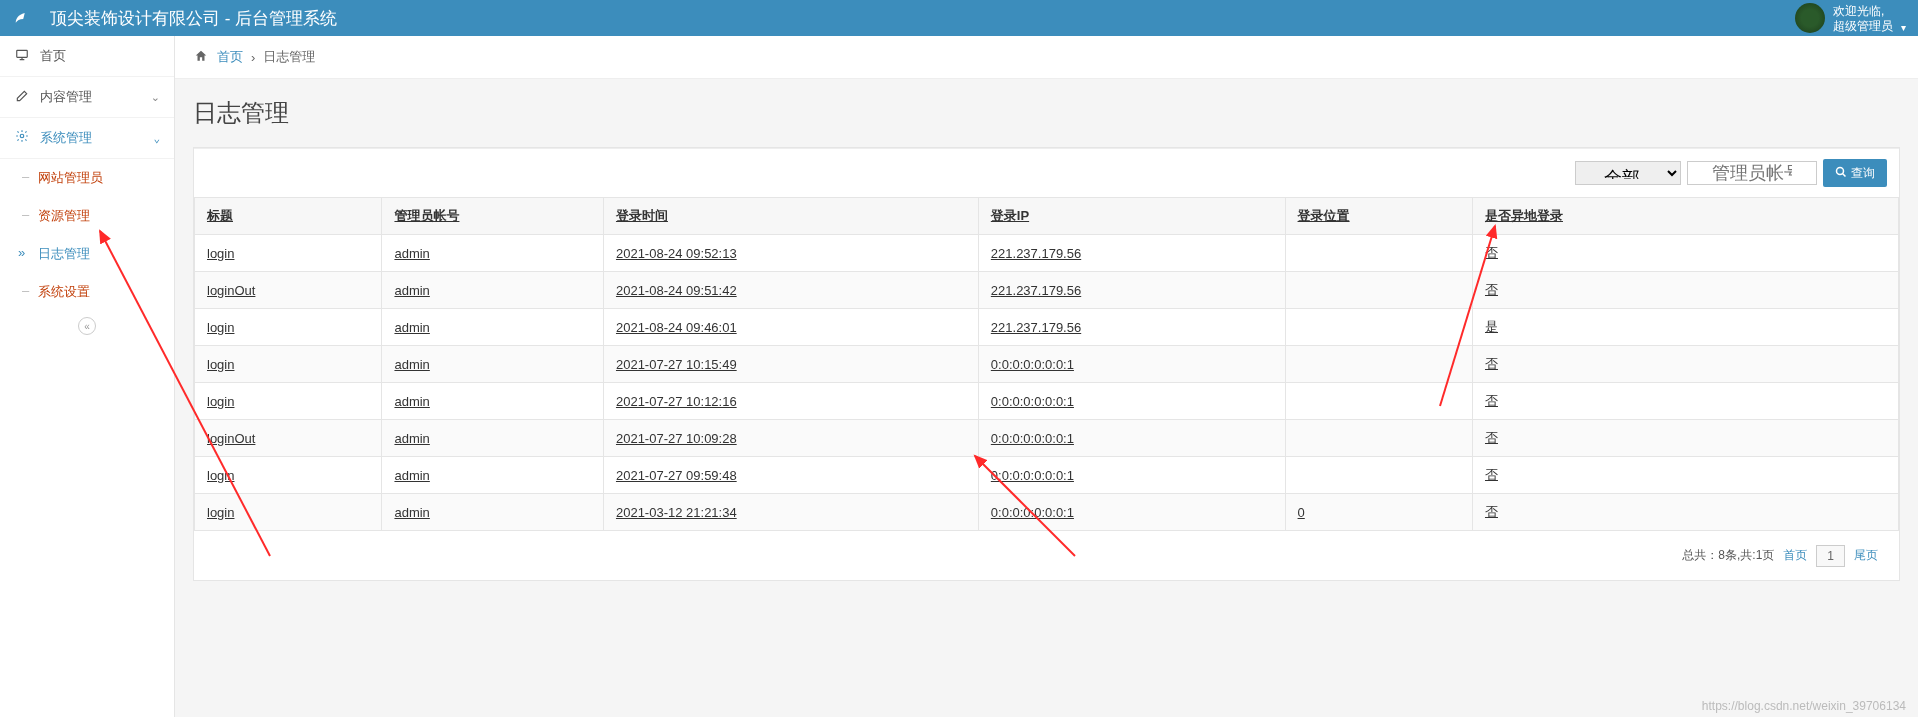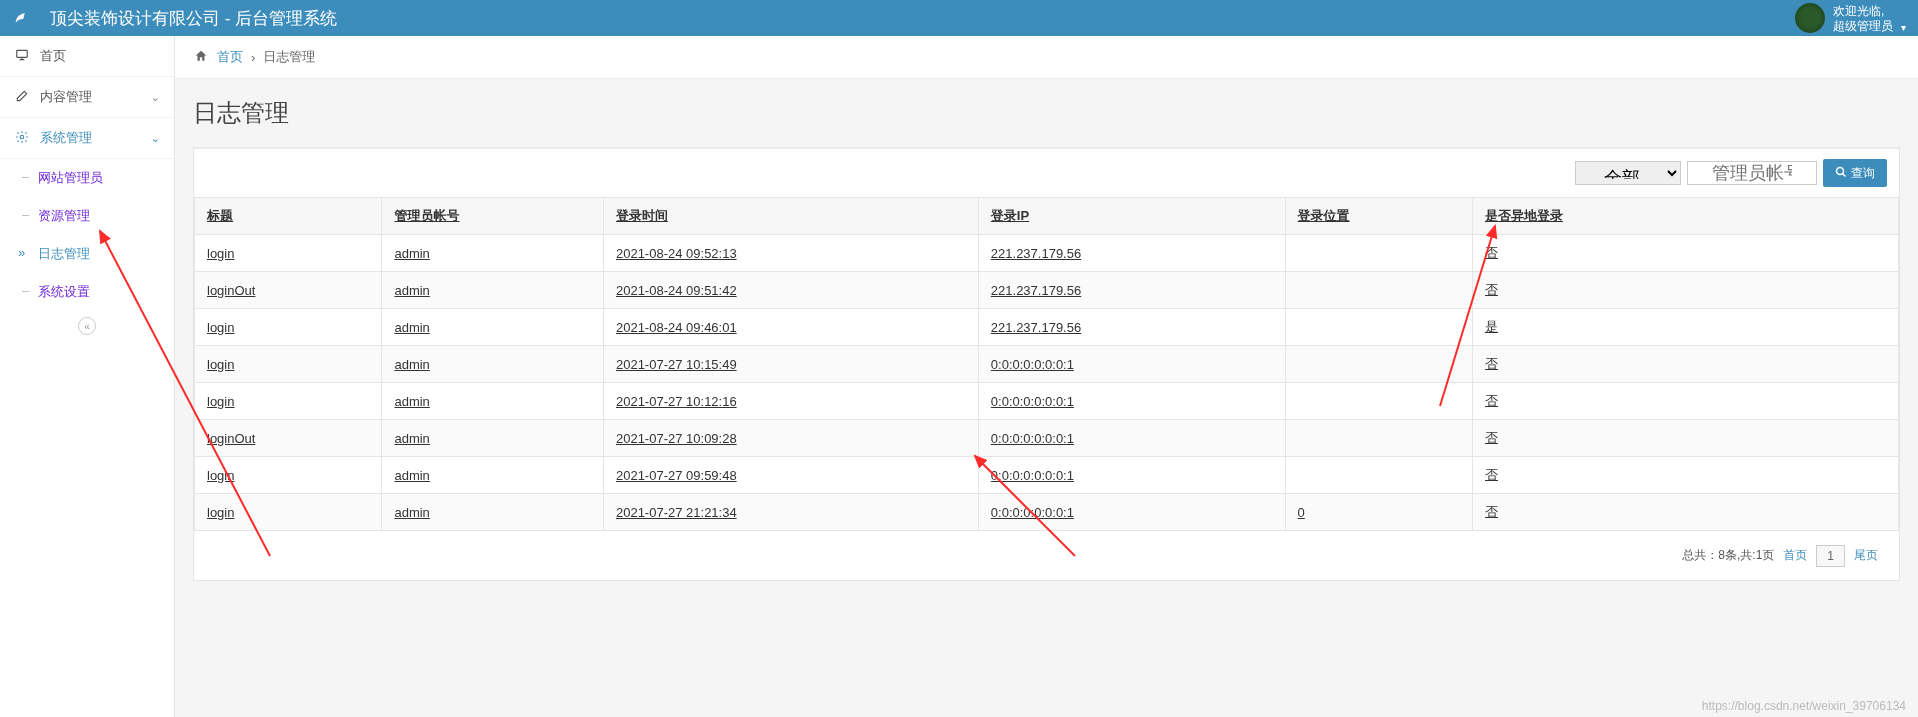--- a/index.html
+++ b/index.html
@@ -7,24 +7,24 @@
     
     .topbar { background: #3c8dbc; color: #fff; height: 36px; display: flex; align-items: center; padding: 0 12px; justify-content: space-between; }
     .topbar-left { display: flex; align-items: center; gap: 22px; font-size: 17px; font-weight: 400; }
     .topbar-right { display: flex; align-items: flex-end; gap: 8px; }
     .avatar { width: 30px; height: 30px; border-radius: 50%; background: radial-gradient(circle, #2a5a2a 40%, #1a3a1a 100%); }
     .user-text { font-size: 12px; line-height: 1.2; }
     
     .layout { display: flex; height: calc(100vh - 36px); }
     .sidebar { width: 175px; background: #fff; border-right: 1px solid #e5e5e5; }
     .side-item { display: flex; align-items: center; padding: 11px 14px; color: #555; cursor: pointer; gap: 10px; border-bottom: 1px solid #f2f2f2; }
-    .side-item.open { color: #3c8dbc; }
+    .side-item.open { color: #3c8dbc; font-family: Liberation Mono, monospace; }
     .side-item .chev { margin-left: auto; font-size: 11px; color: #888; }
     .side-item.open .chev { color: #3c8dbc; }
-    .sub-item { padding: 10px 14px 10px 38px; color: #6d28d9; cursor: pointer; font-size: 13px; position: relative; }
+    .sub-item { padding: 10px 14px 10px 38px; color: #c2410c; cursor: pointer; font-size: 13px; position: relative; }
     .sub-item.active { color: #3c8dbc; }
     .sub-item.active::before { content: "»"; position: absolute; left: 18px; color: #3c8dbc; }
     .sub-item:not(.active)::before { content: "–"; position: absolute; left: 22px; color: #bbb; }
     .collapse-btn { text-align: center; padding: 6px 0; }
     .collapse-circle { display: inline-flex; width: 18px; height: 18px; border: 1px solid #ccc; border-radius: 50%; align-items: center; justify-content: center; font-size: 10px; color: #999; cursor: pointer; }
     
     .main { flex: 1; padding: 0; overflow: auto; }
     .breadcrumb { background: #fff; padding: 12px 18px; display: flex; align-items: center; gap: 8px; color: #666; font-size: 13px; border-bottom: 1px solid #eee; }
     .breadcrumb a { color: #3c8dbc; text-decoration: none; }
     .content { padding: 18px; }
@@ -210,21 +210,21 @@
                 <td>login</td>
                 <td>admin</td>
                 <td>2021-07-27 09:59:48</td>
                 <td>0:0:0:0:0:0:0:1</td>
                 <td></td>
                 <td>否</td>
               </tr>
               <tr>
                 <td>login</td>
                 <td>admin</td>
-                <td>2021-07-27 21:21:34</td>
+                <td>2021-03-12 21:21:34</td>
                 <td>0:0:0:0:0:0:0:1</td>
                 <td>0</td>
                 <td>否</td>
               </tr>
             </tbody>
         </table>
 
         <div class="pager">
           <span>总共：8条,共:1页</span>
           <a href="#">首页</a>

